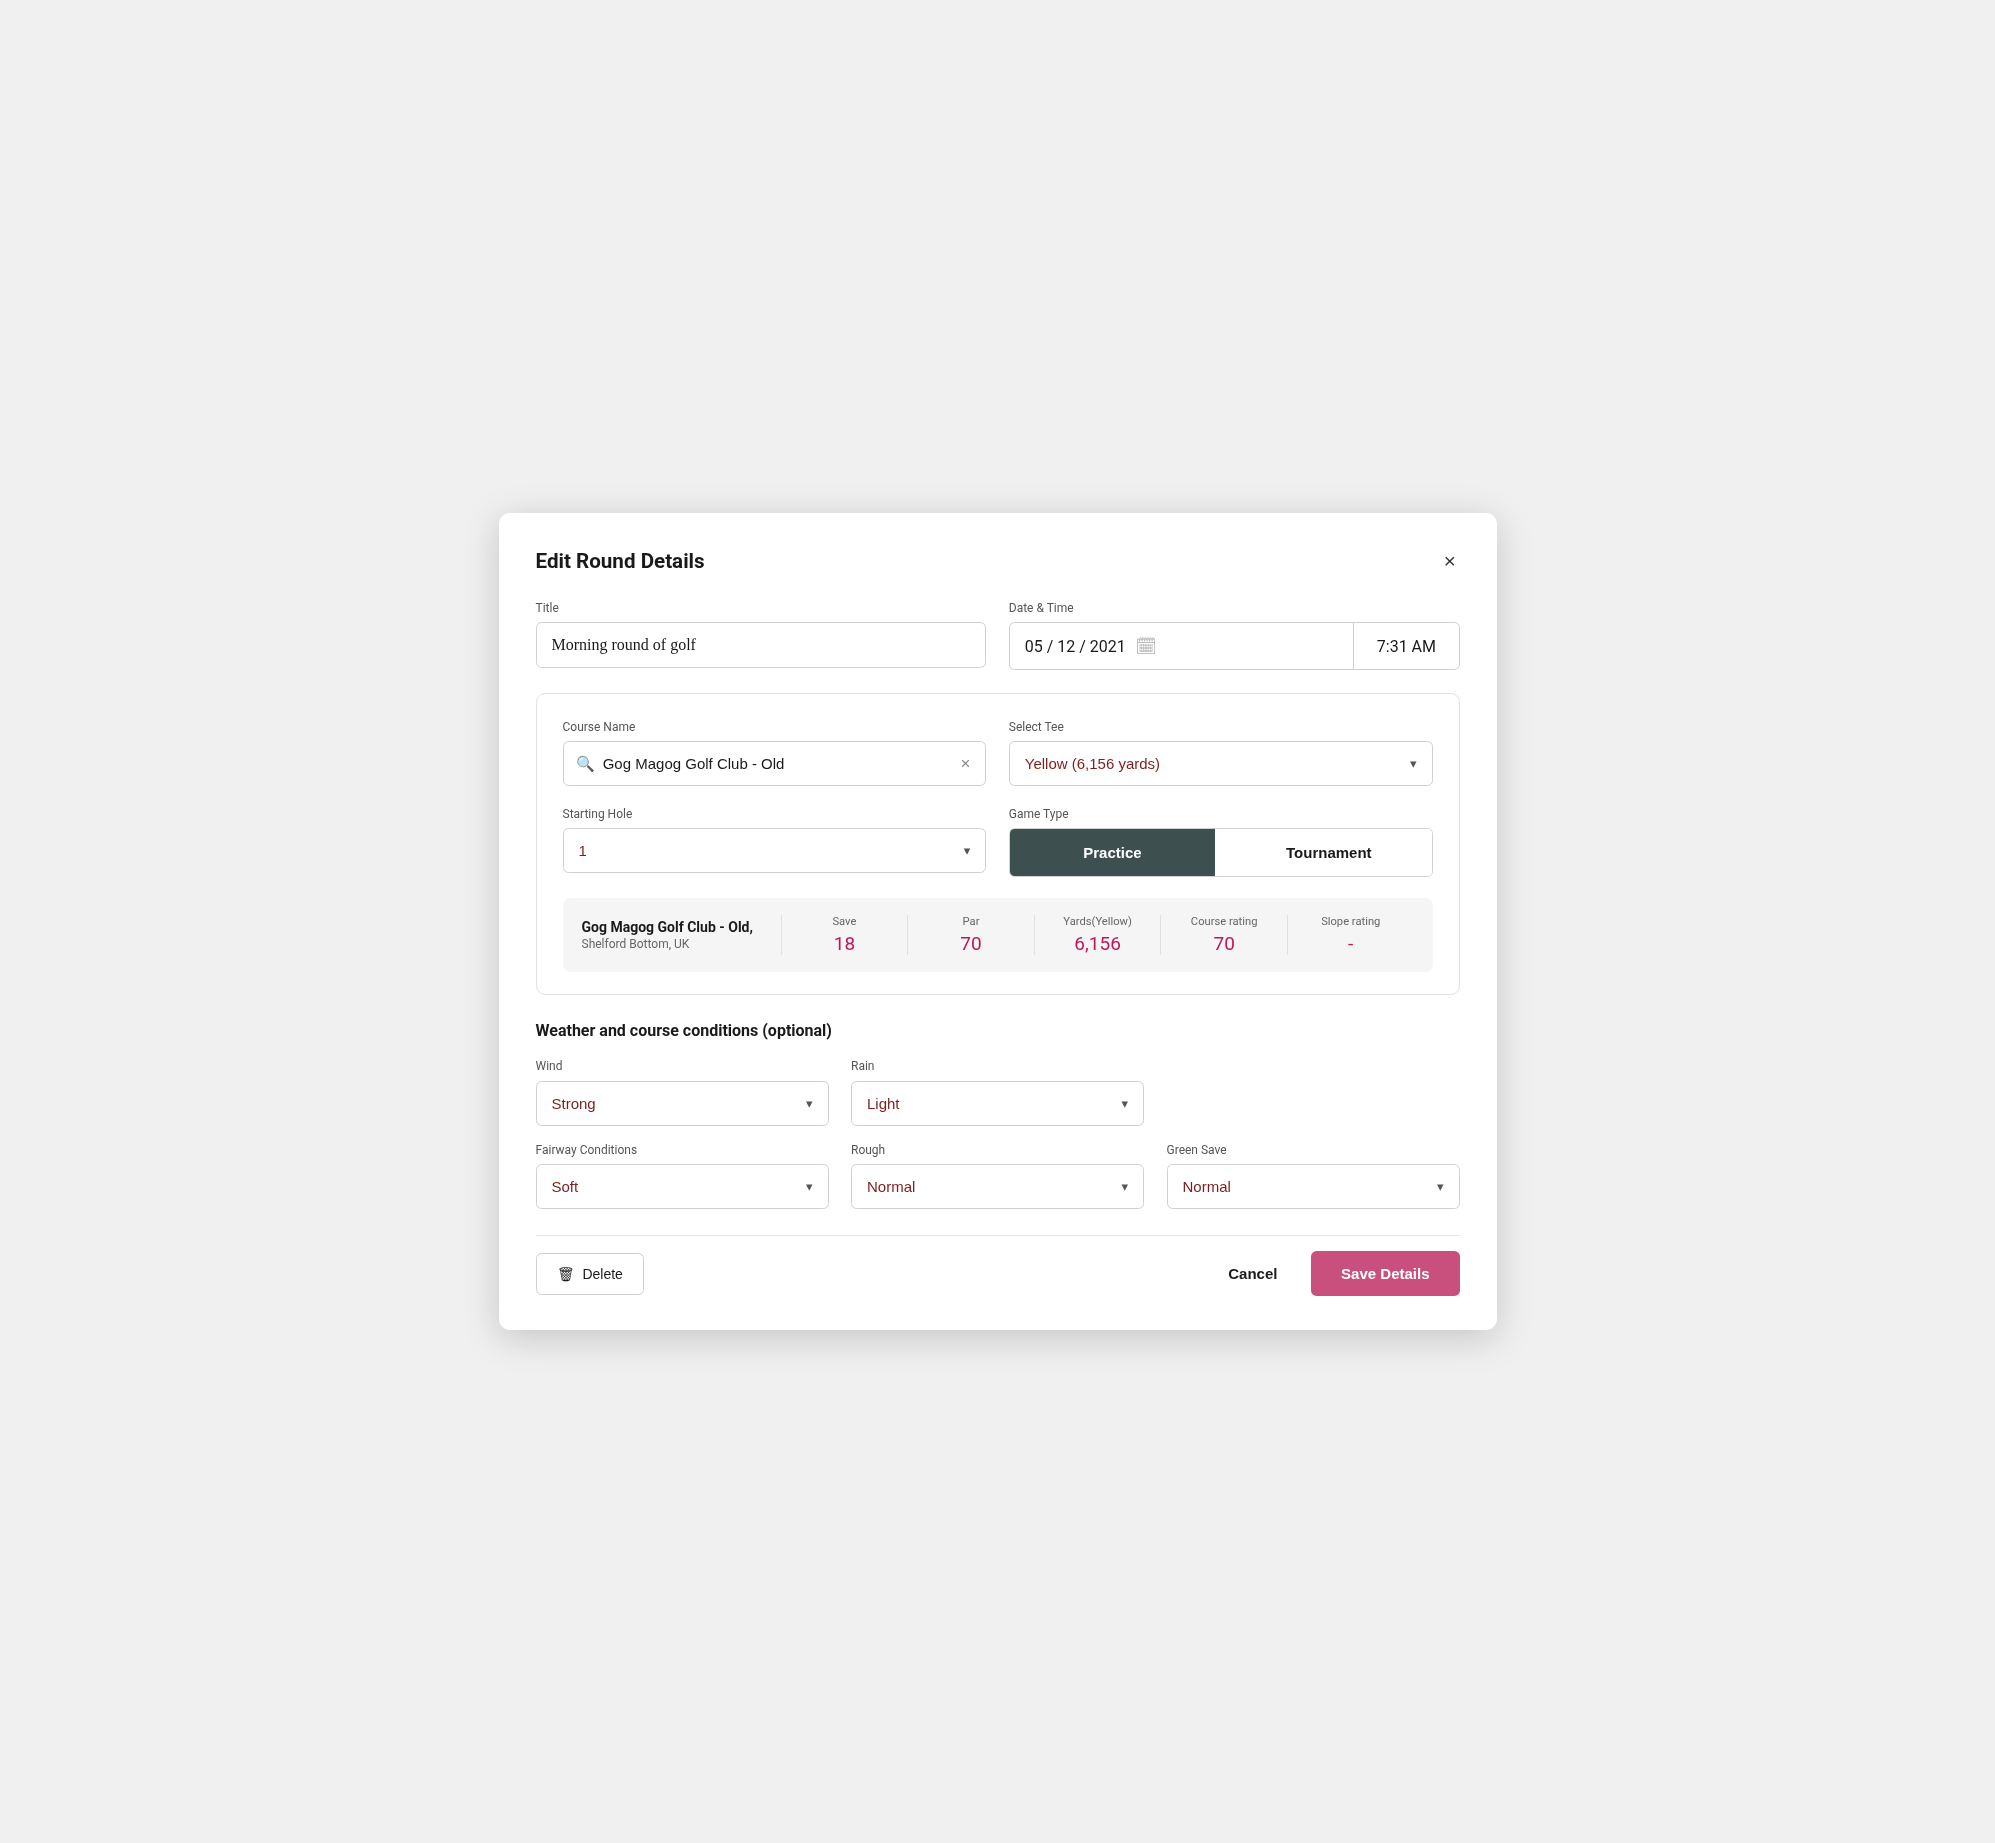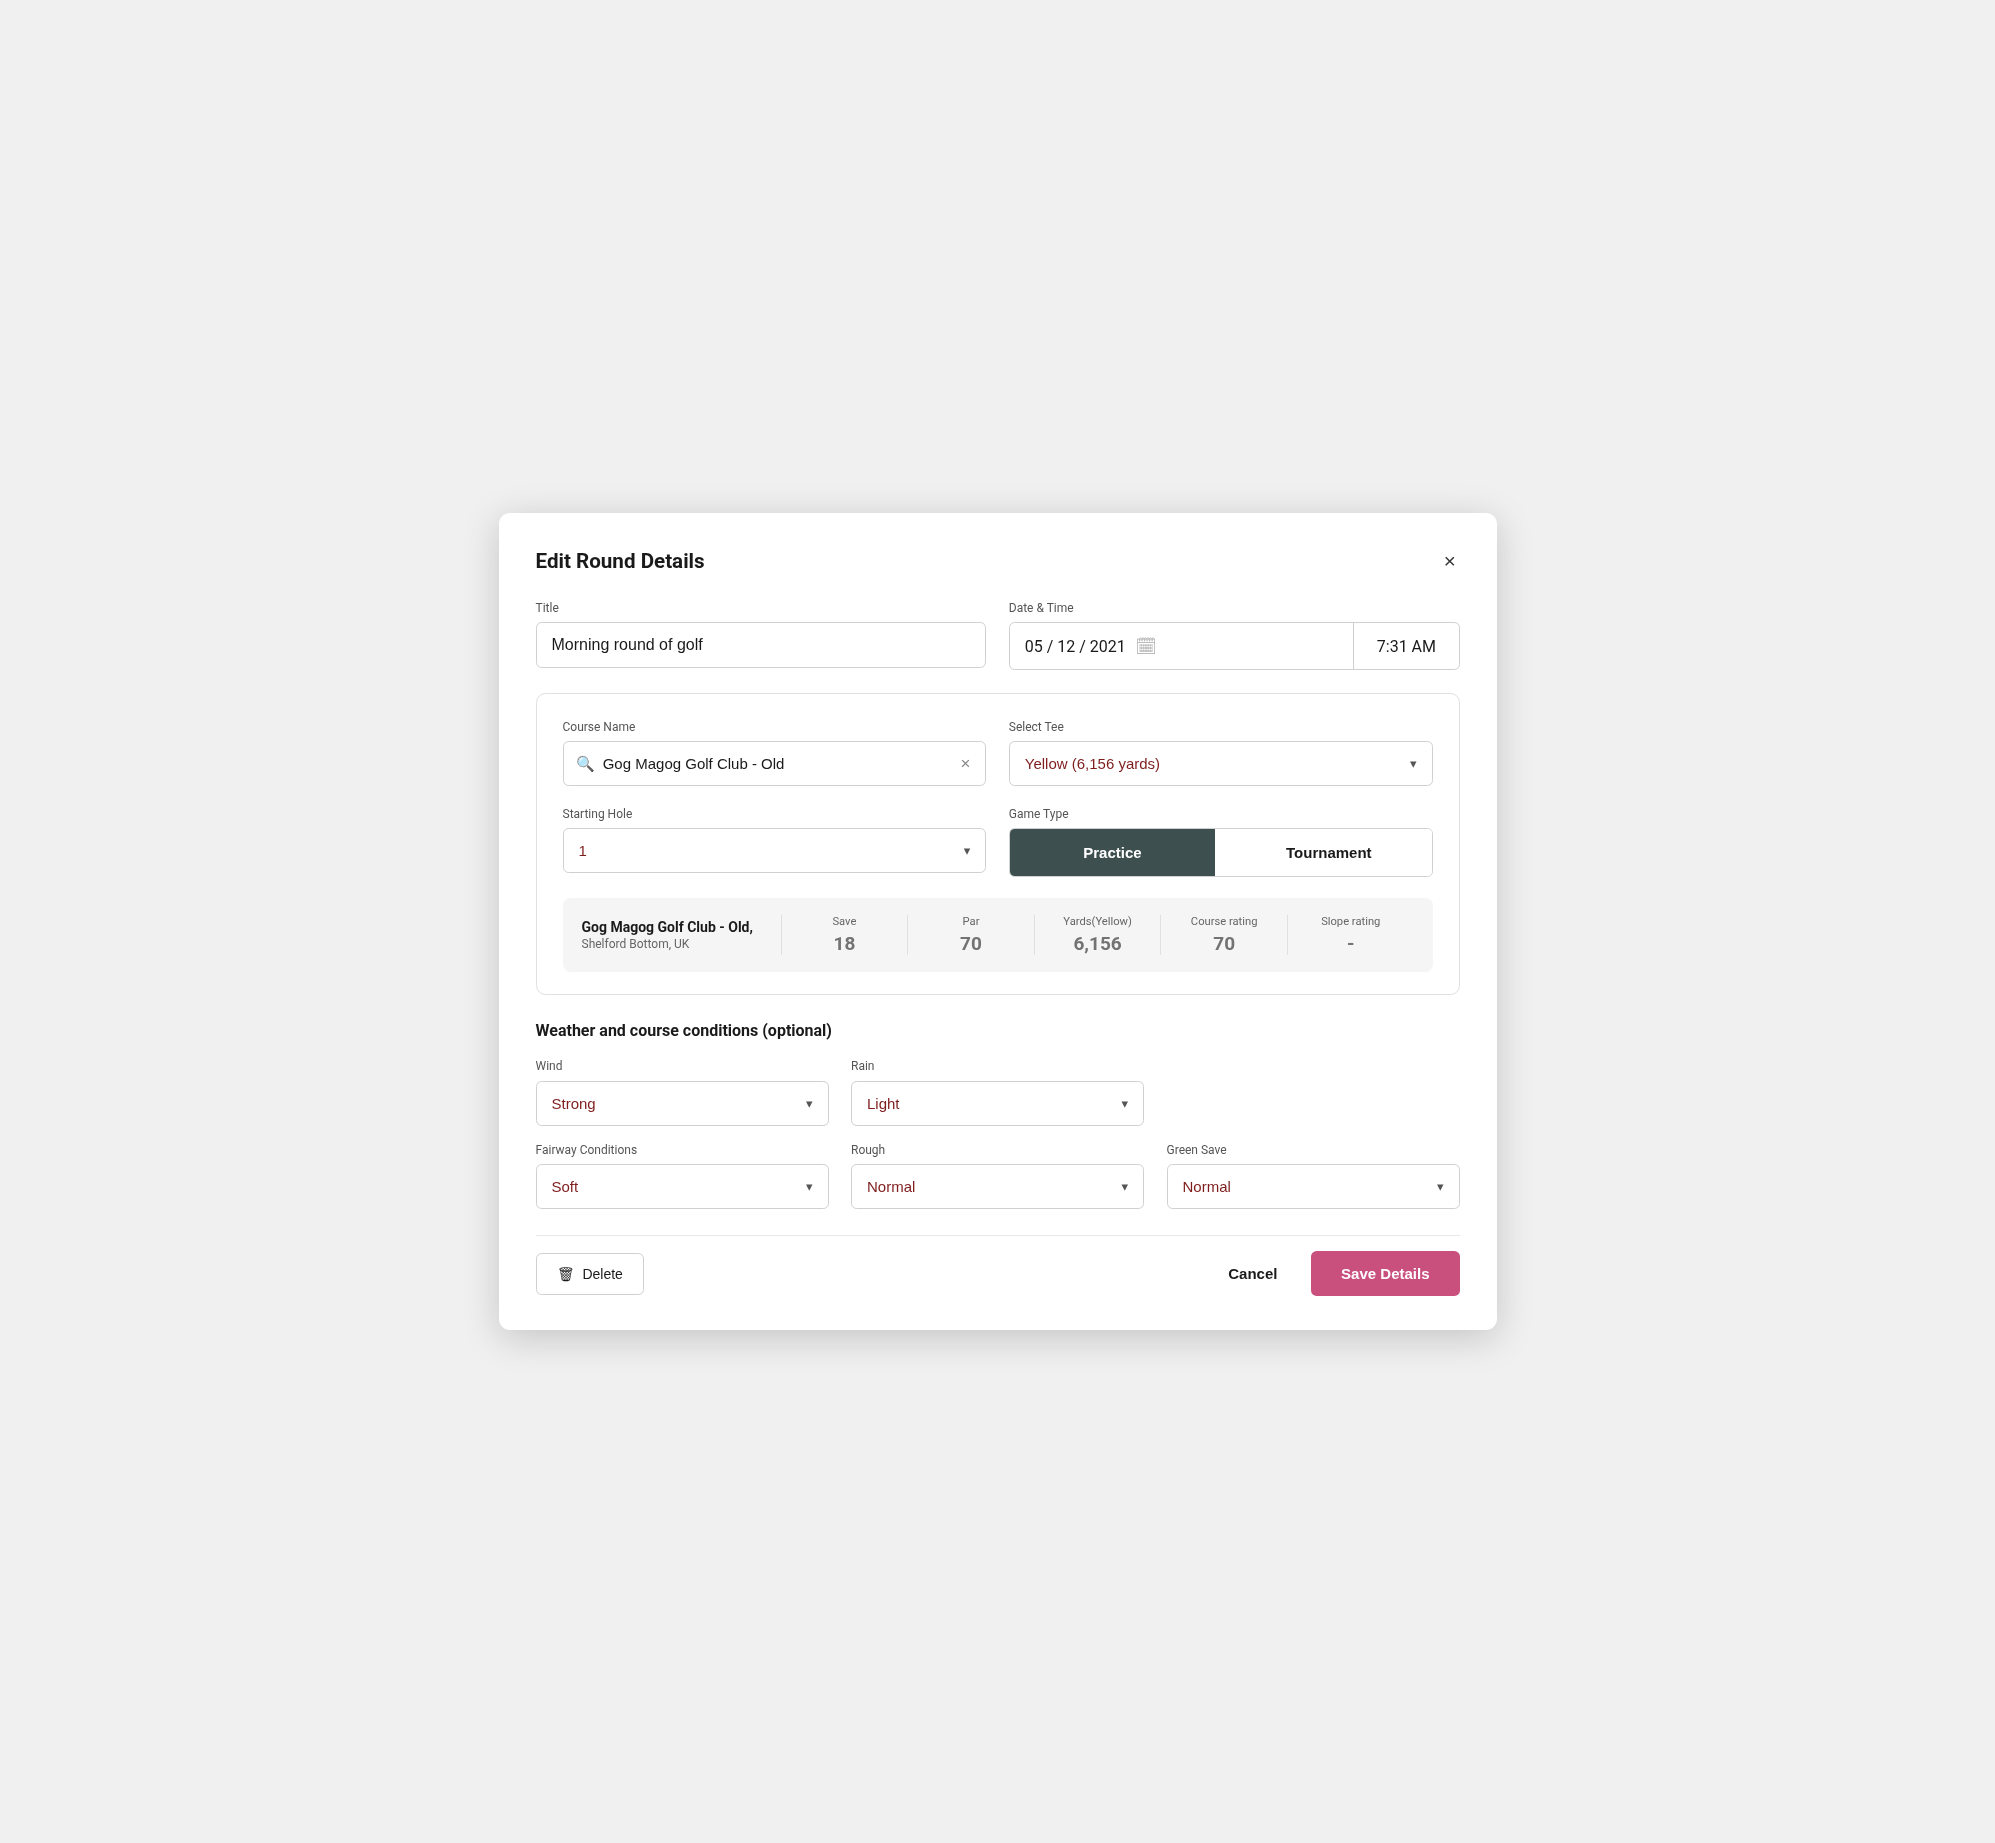--- a/index.html
+++ b/index.html
@@ -61,20 +61,21 @@
       font-weight: 400;
     }
     .text-input {
       border: 1.4px solid #d0d0d0;
       border-radius: 5.6px;
       padding: 13px 15px;
       font-size: 16px;
       color: #1a1a1a;
       outline: none;
       width: 100%;
+      font-family: Liberation Serif, serif;
     }
 
     .date-time-row {
       display: flex;
       gap: 0;
       border: 1.4px solid #d0d0d0;
       border-radius: 5.6px;
       overflow: hidden;
     }
     .date-input-part {
@@ -227,22 +228,22 @@
       border-left: 1.4px solid #e0e0e0;
       padding: 0 13px;
     }
     .course-stat .stat-label {
       font-size: 11.2px;
       color: #666;
       margin-bottom: 3.7px;
     }
     .course-stat .stat-value {
       font-size: 19px;
-      font-weight: 700;
-      color: #737373;
+      font-weight: 400;
+      color: #be185d;
     }
     .course-stat:first-child { border-left: none; }
 
     
     .weather-section { margin-bottom: 26px; }
     .weather-title {
       font-size: 16px;
       font-weight: 700;
       color: #1a1a1a;
       margin-bottom: 19px;

